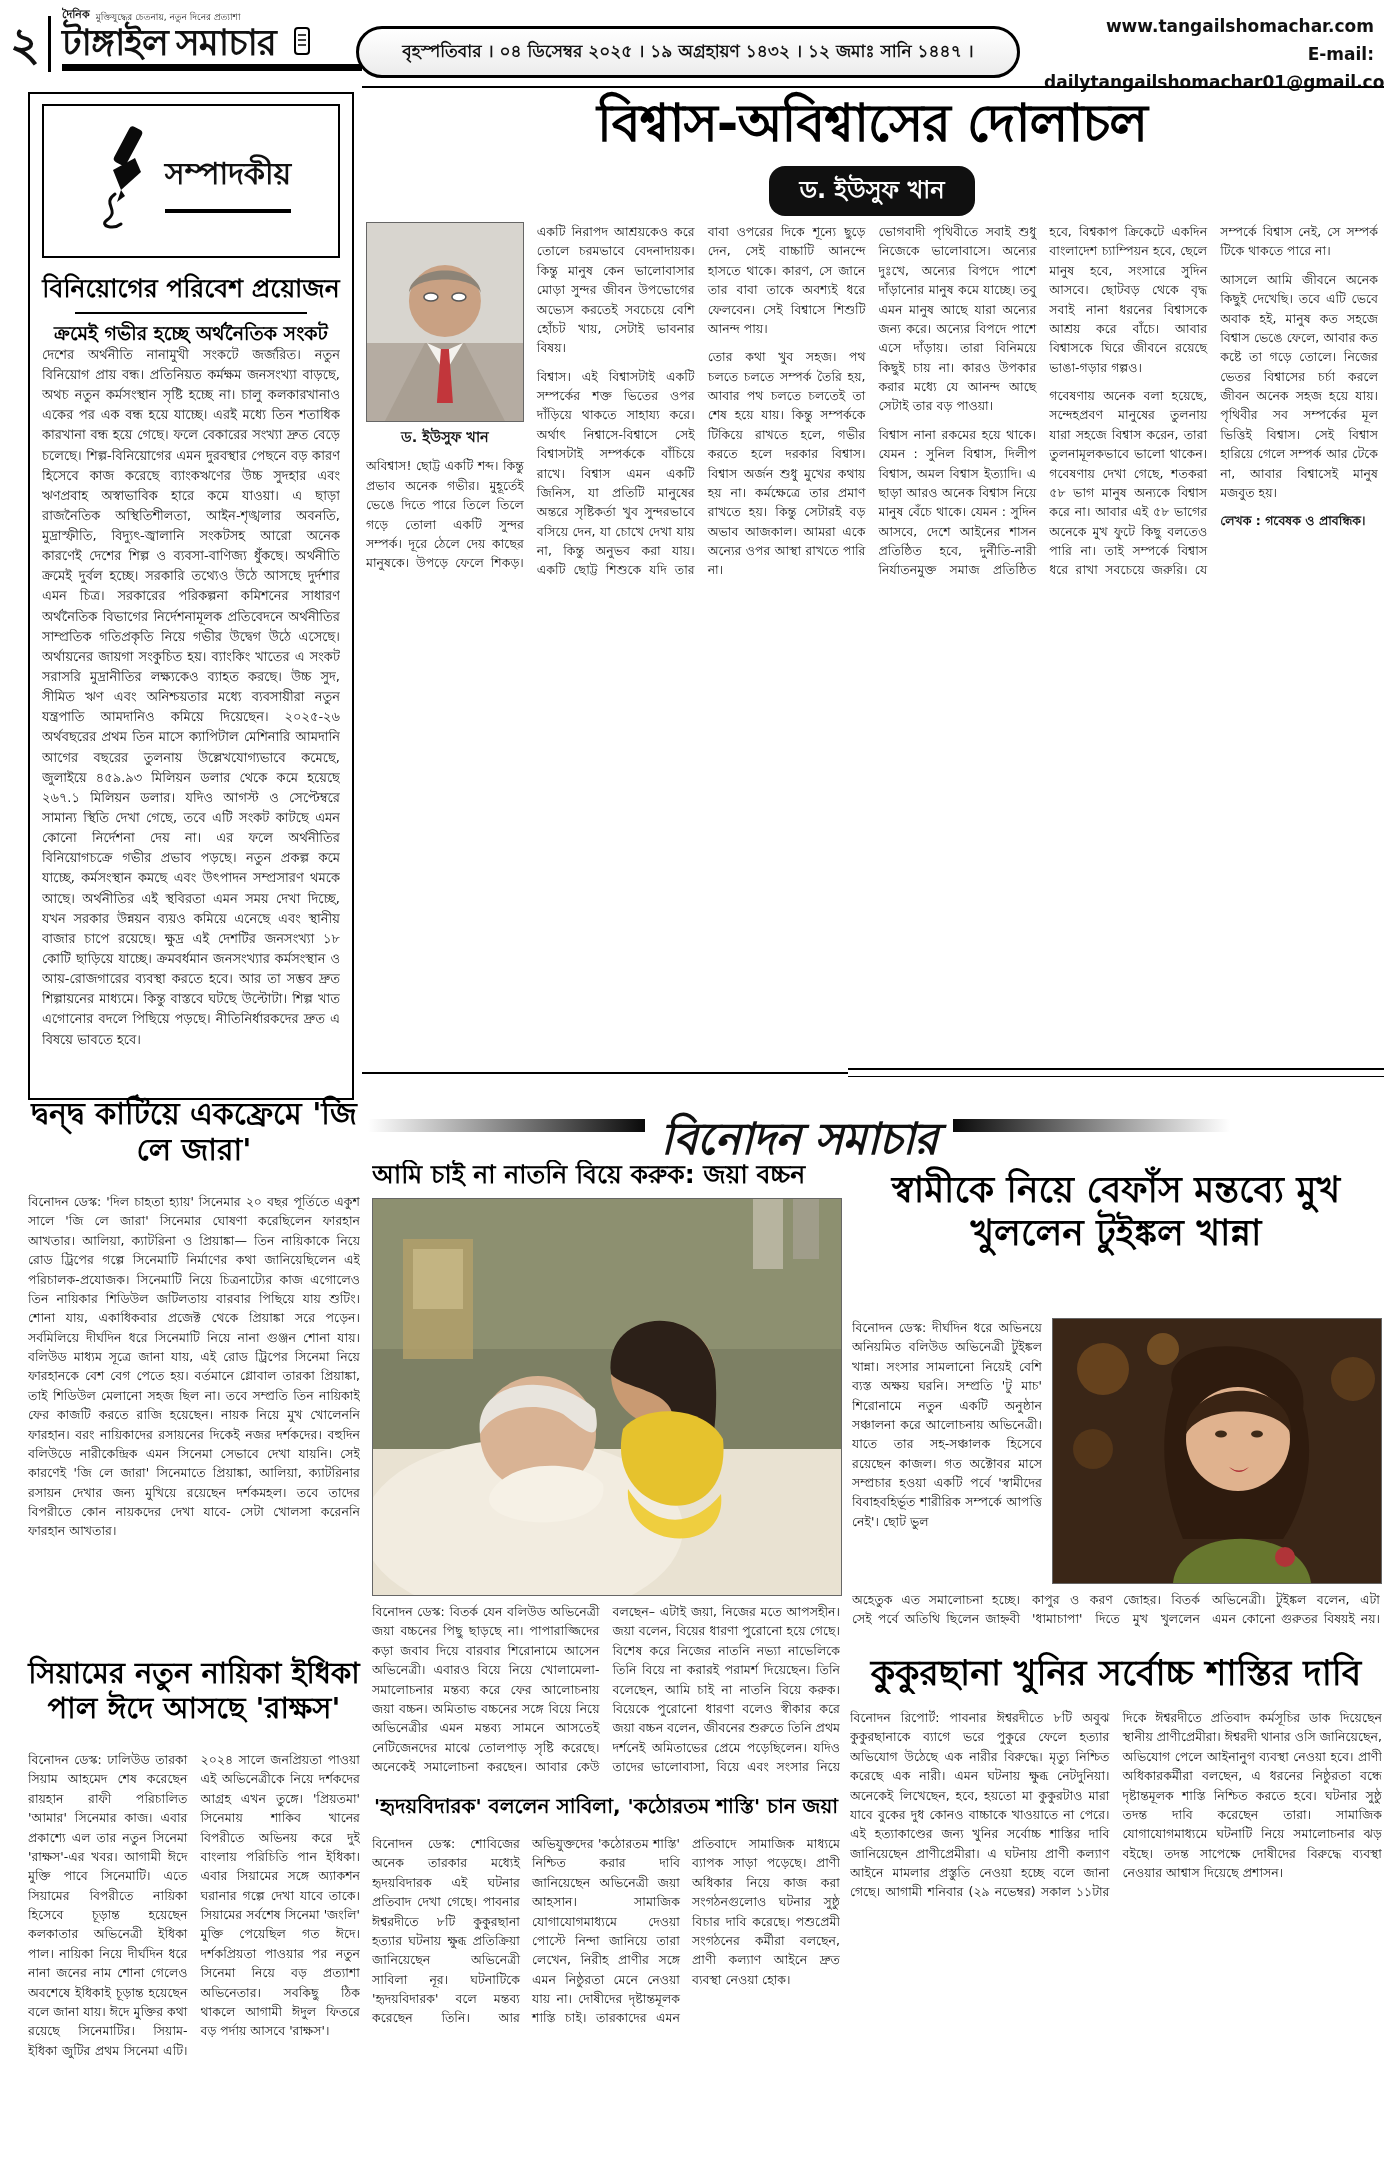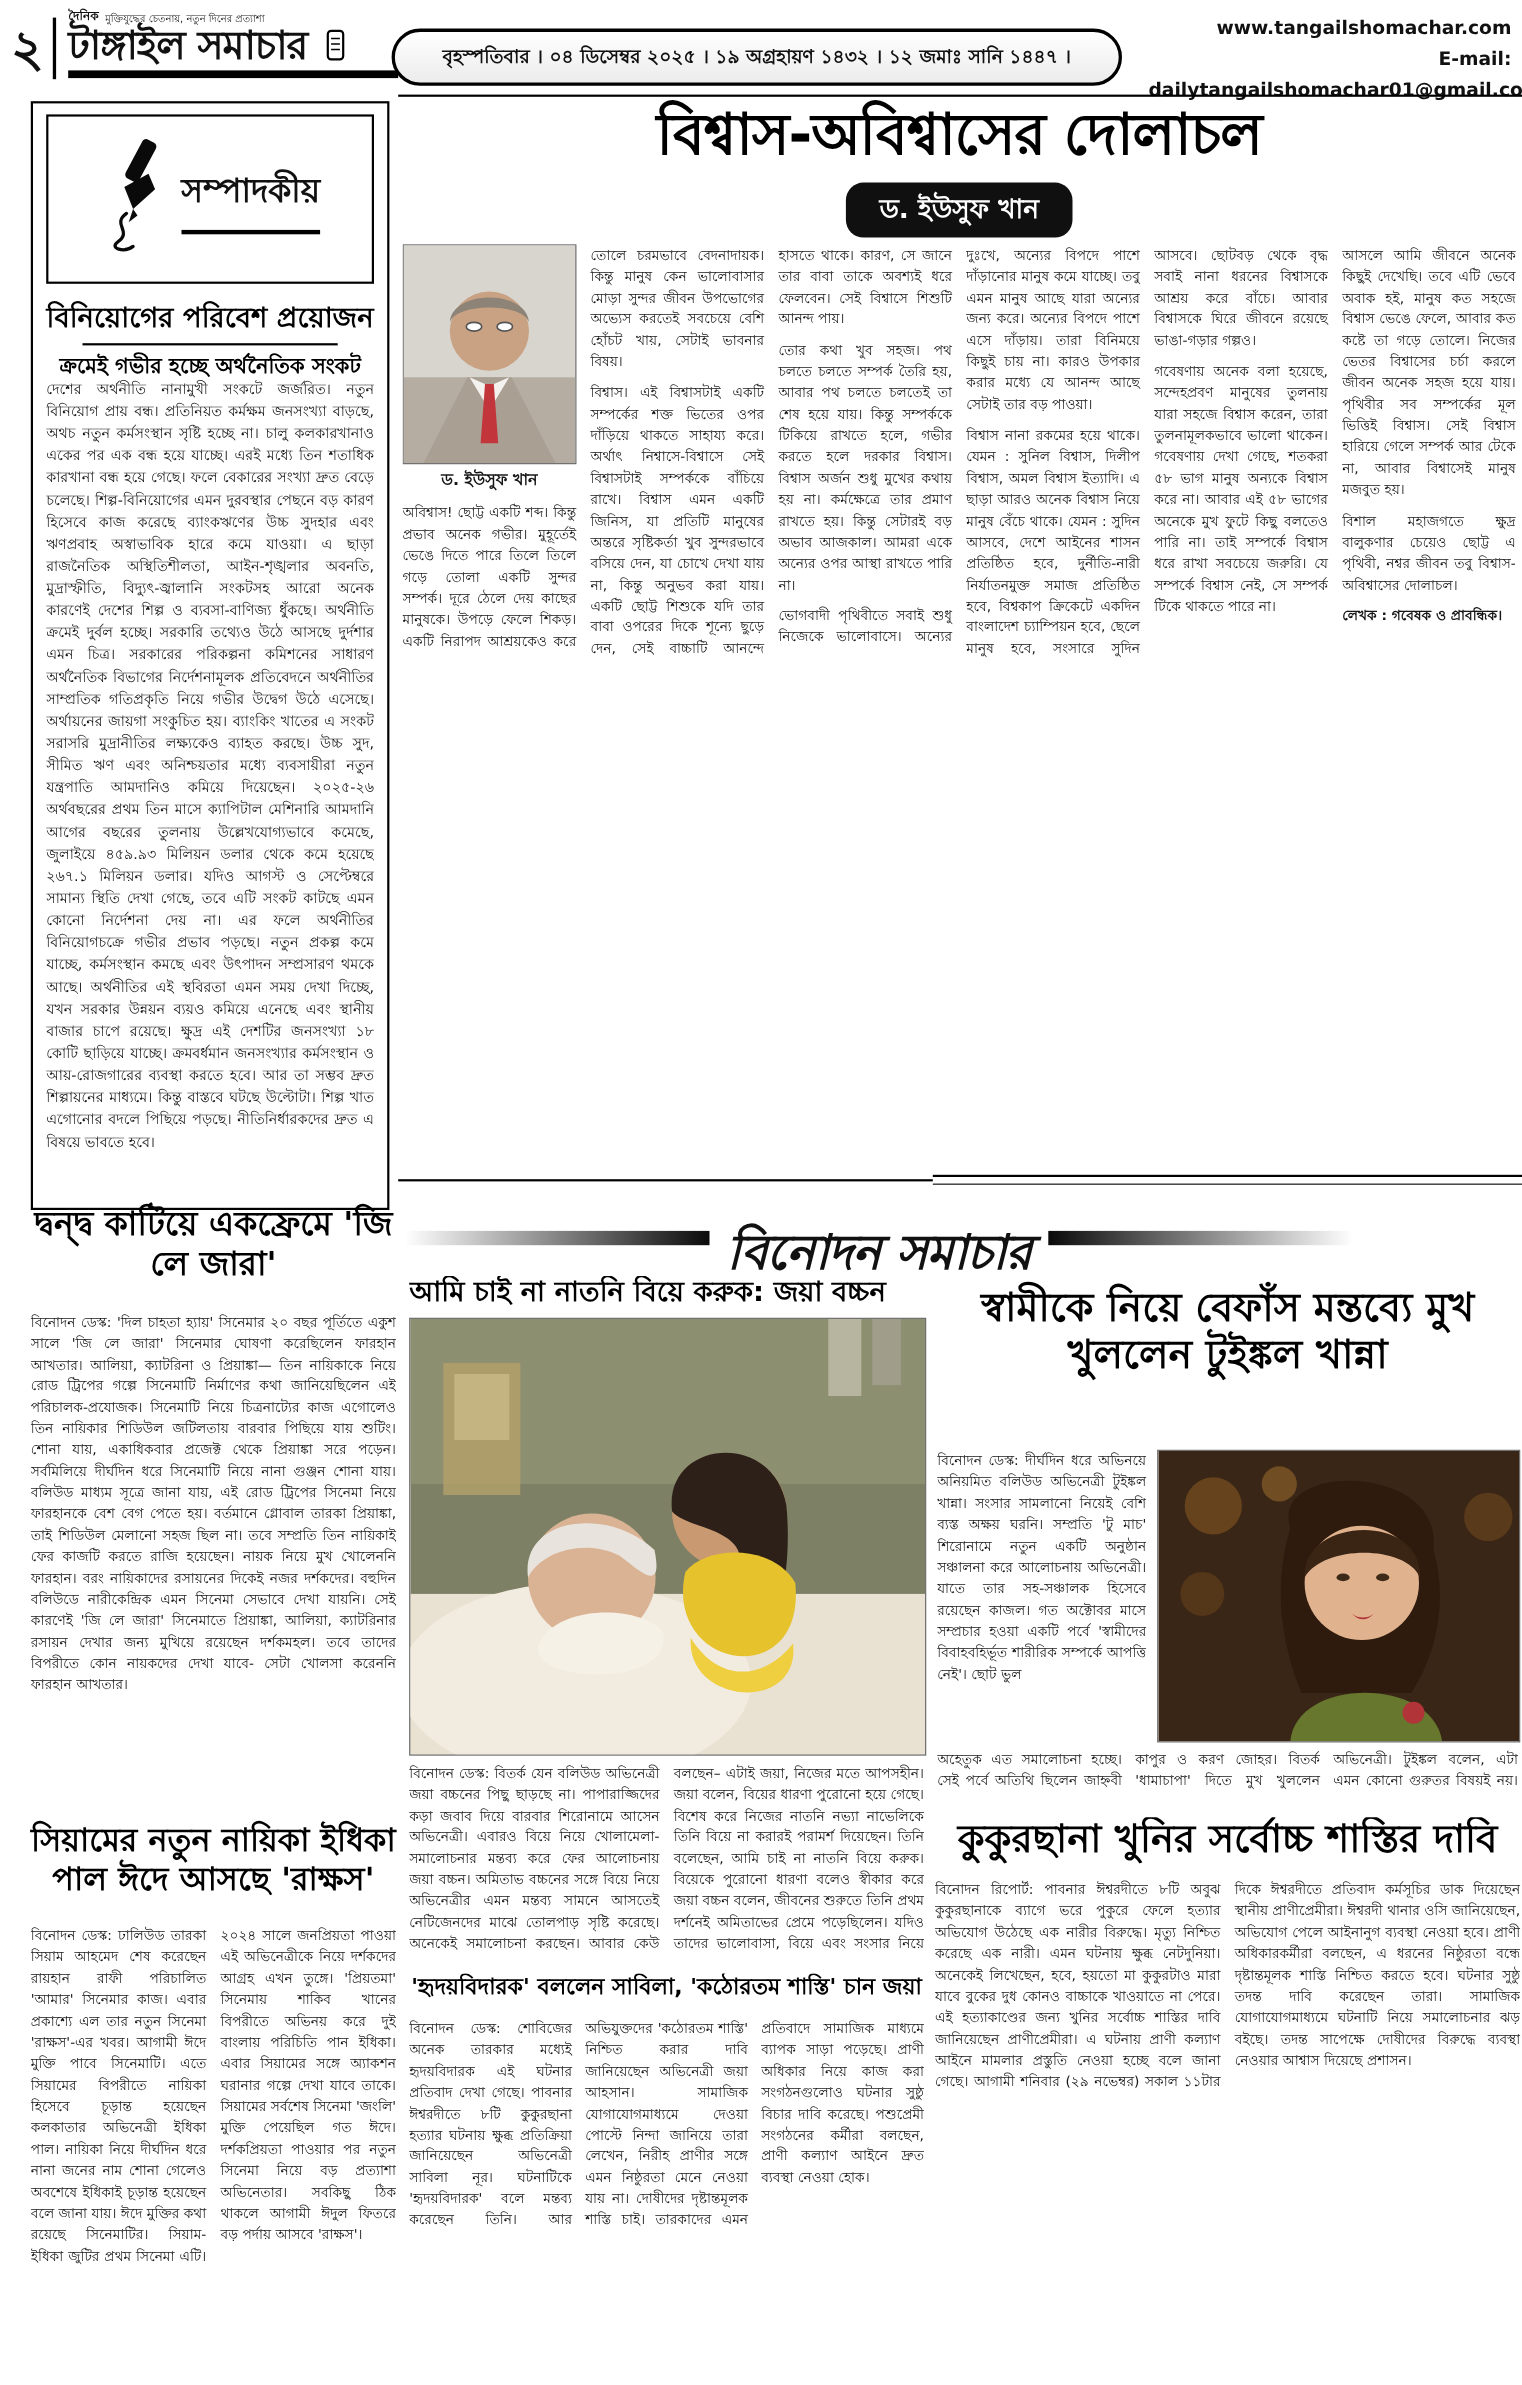--- a/index.html
+++ b/index.html
@@ -59,21 +59,21 @@
   <div class="abs" style="left:10px;top:16px;display:flex;align-items:center;gap:8px;">
     <span class="pageno">২</span>
     <span class="pn-sep"></span>
   </div>
 
   <div class="abs" style="left:62px;top:6px;width:300px;">
     <div style="display:flex;align-items:flex-end;gap:6px;">
       <span class="logo-daily">দৈনিক</span>
       <span class="logo-tag">মুক্তিযুদ্ধের চেতনায়, নতুন দিনের প্রত্যাশা</span>
     </div>
-    <div style="display:flex;align-items:center;gap:16px;">
+    <div style="display:flex;align-items:center;gap:16px;font-family:Liberation Serif, serif;">
       <span class="logo-title">টাঙ্গাইল সমাচার</span>
       <span>
         <svg width="20" height="30" viewBox="0 0 20 30">
             <rect x="3" y="2" width="14" height="26" rx="3" fill="#fff" stroke="#000" stroke-width="2"></rect>
             <line x1="6" y1="9" x2="14" y2="9" stroke="#000" stroke-width="1.5"></line>
             <line x1="6" y1="14" x2="14" y2="14" stroke="#000" stroke-width="1.5"></line>
             <line x1="6" y1="19" x2="14" y2="19" stroke="#000" stroke-width="1.5"></line>
           </svg>
       </span>
     </div>
@@ -134,21 +134,20 @@
       </div>
       <figcaption class="cap">ড. ইউসুফ খান</figcaption>
     </figure>
     <p>অবিশ্বাস! ছোট্ট একটি শব্দ। কিন্তু প্রভাব অনেক গভীর। মুহূর্তেই ভেঙে দিতে পারে তিলে তিলে গড়ে তোলা একটি সুন্দর সম্পর্ক। দূরে ঠেলে দেয় কাছের মানুষকে। উপড়ে ফেলে শিকড়। একটি নিরাপদ আশ্রয়কেও করে তোলে চরমভাবে বেদনাদায়ক। কিন্তু মানুষ কেন ভালোবাসার মোড়া সুন্দর জীবন উপভোগের অভ্যেস করতেই সবচেয়ে বেশি হোঁচট খায়, সেটাই ভাবনার বিষয়।</p>
     <p>বিশ্বাস। এই বিশ্বাসটাই একটি সম্পর্কের শক্ত ভিতের ওপর দাঁড়িয়ে থাকতে সাহায্য করে। অর্থাৎ নিশ্বাসে-বিশ্বাসে সেই বিশ্বাসটাই সম্পর্ককে বাঁচিয়ে রাখে। বিশ্বাস এমন একটি জিনিস, যা প্রতিটি মানুষের অন্তরে সৃষ্টিকর্তা খুব সুন্দরভাবে বসিয়ে দেন, যা চোখে দেখা যায় না, কিন্তু অনুভব করা যায়। একটি ছোট্ট শিশুকে যদি তার বাবা ওপরের দিকে শূন্যে ছুড়ে দেন, সেই বাচ্চাটি আনন্দে হাসতে থাকে। কারণ, সে জানে তার বাবা তাকে অবশ্যই ধরে ফেলবেন। সেই বিশ্বাসে শিশুটি আনন্দ পায়।</p>
     <p>তোর কথা খুব সহজ। পথ চলতে চলতে সম্পর্ক তৈরি হয়, আবার পথ চলতে চলতেই তা শেষ হয়ে যায়। কিন্তু সম্পর্ককে টিকিয়ে রাখতে হলে, গভীর করতে হলে দরকার বিশ্বাস। বিশ্বাস অর্জন শুধু মুখের কথায় হয় না। কর্মক্ষেত্রে তার প্রমাণ রাখতে হয়। কিন্তু সেটারই বড় অভাব আজকাল। আমরা একে অন্যের ওপর আস্থা রাখতে পারি না।</p>
     <p>ভোগবাদী পৃথিবীতে সবাই শুধু নিজেকে ভালোবাসে। অন্যের দুঃখে, অন্যের বিপদে পাশে দাঁড়ানোর মানুষ কমে যাচ্ছে। তবু এমন মানুষ আছে যারা অন্যের জন্য করে। অন্যের বিপদে পাশে এসে দাঁড়ায়। তারা বিনিময়ে কিছুই চায় না। কারও উপকার করার মধ্যে যে আনন্দ আছে সেটাই তার বড় পাওয়া।</p>
     <p>বিশ্বাস নানা রকমের হয়ে থাকে। যেমন : সুনিল বিশ্বাস, দিলীপ বিশ্বাস, অমল বিশ্বাস ইত্যাদি। এ ছাড়া আরও অনেক বিশ্বাস নিয়ে মানুষ বেঁচে থাকে। যেমন : সুদিন আসবে, দেশে আইনের শাসন প্রতিষ্ঠিত হবে, দুর্নীতি-নারী নির্যাতনমুক্ত সমাজ প্রতিষ্ঠিত হবে, বিশ্বকাপ ক্রিকেটে একদিন বাংলাদেশ চ্যাম্পিয়ন হবে, ছেলে মানুষ হবে, সংসারে সুদিন আসবে। ছোটবড় থেকে বৃদ্ধ সবাই নানা ধরনের বিশ্বাসকে আশ্রয় করে বাঁচে। আবার বিশ্বাসকে ঘিরে জীবনে রয়েছে ভাঙা-গড়ার গল্পও।</p>
     <p>গবেষণায় অনেক বলা হয়েছে, সন্দেহপ্রবণ মানুষের তুলনায় যারা সহজে বিশ্বাস করেন, তারা তুলনামূলকভাবে ভালো থাকেন। গবেষণায় দেখা গেছে, শতকরা ৫৮ ভাগ মানুষ অন্যকে বিশ্বাস করে না। আবার এই ৫৮ ভাগের অনেকে মুখ ফুটে কিছু বলতেও পারি না। তাই সম্পর্কে বিশ্বাস ধরে রাখা সবচেয়ে জরুরি। যে সম্পর্কে বিশ্বাস নেই, সে সম্পর্ক টিকে থাকতে পারে না।</p>
     <p>আসলে আমি জীবনে অনেক কিছুই দেখেছি। তবে এটি ভেবে অবাক হই, মানুষ কত সহজে বিশ্বাস ভেঙে ফেলে, আবার কত কষ্টে তা গড়ে তোলে। নিজের ভেতর বিশ্বাসের চর্চা করলে জীবন অনেক সহজ হয়ে যায়। পৃথিবীর সব সম্পর্কের মূল ভিত্তিই বিশ্বাস। সেই বিশ্বাস হারিয়ে গেলে সম্পর্ক আর টেকে না, আবার বিশ্বাসেই মানুষ মজবুত হয়।</p>
-    <p>বিশাল মহাজগতে ক্ষুদ্র বালুকণার চেয়েও ছোট্ট এ পৃথিবী, নশ্বর জীবন তবু বিশ্বাস-অবিশ্বাসের দোলাচল।</p>
     <p class="author-note">লেখক : গবেষক ও প্রাবন্ধিক।</p>
   </div>
 
   <div class="abs rule" style="left:362px;top:1072px;width:486px;"></div>
   <div class="abs rule-dbl" style="left:848px;top:1068px;width:536px;"></div>
 
   <div class="abs ent-banner" style="left:368px;top:1094px;width:862px;height:62px;">
     <span class="bar bar-l"></span>
     <span class="txt">বিনোদন সমাচার</span>
     <span class="bar bar-r"></span>

